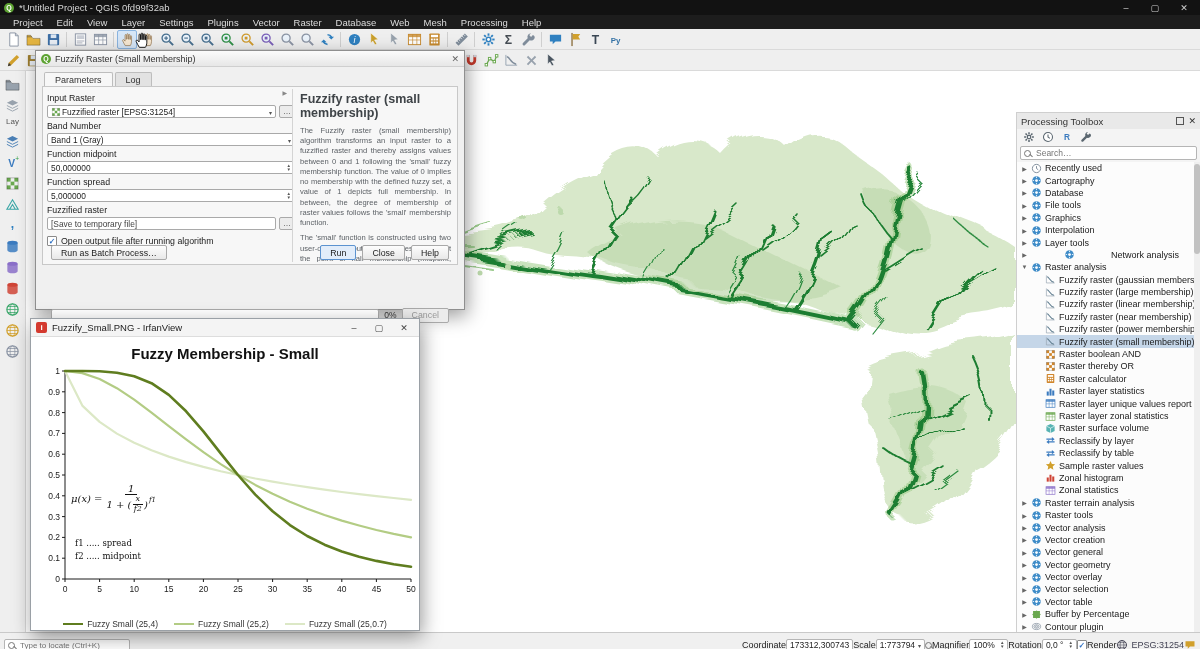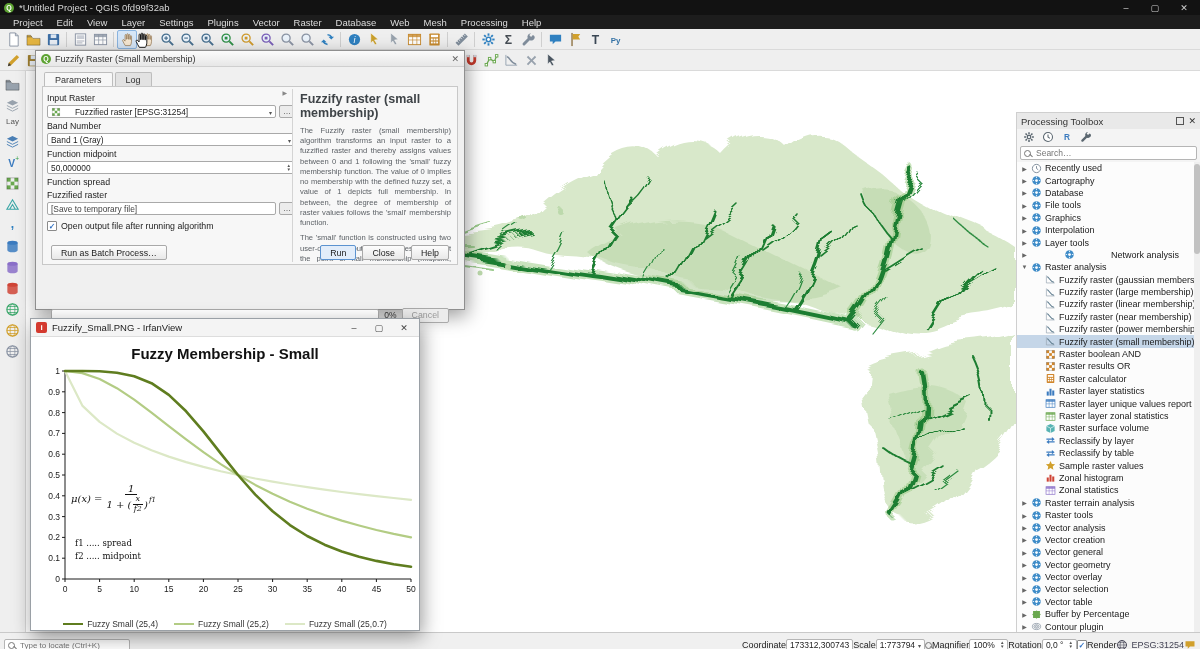--- a/index.html
+++ b/index.html
@@ -81,21 +81,21 @@
   .dlg{position:absolute;left:35px;top:50px;width:430px;height:260px;background:#f0f0f0;border:1px solid #8f8f8f;box-shadow:2px 6px 18px rgba(0,0,0,.4);z-index:40;}
   .dlg-tb{height:16px;background:linear-gradient(#fbfbfb,#e7e7e7);border-bottom:1px solid #cfcfcf;display:flex;align-items:center;gap:4px;padding:0 5px;}
   .dlg-title{flex:1;font-size:9px;color:#333;}
   .dlg-close{font-size:9px;color:#666;}
   .tabs{position:absolute;left:8px;top:21px;display:flex;gap:2px;}
   .tab{font-size:9px;padding:2px 10px;background:#e2e2e2;border:1px solid #bdbdbd;border-bottom:none;border-radius:2px 2px 0 0;color:#333;}
   .tab.active{background:#f7f7f7;}
   .dlg-body{position:absolute;left:6px;right:6px;top:35px;bottom:44px;background:#f7f7f7;border:1px solid #c8c8c8;}
   .dlg-form{position:absolute;left:4px;top:3px;width:248px;}
   .flabel{font-size:8.8px;color:#222;margin:3px 0 2px 0;}
-  .fcombo,.fspin,.ftext{height:13px;background:#fff;border:1px solid #a9a9a9;border-radius:2px;display:flex;align-items:center;padding:0 3px;gap:14px;font-size:8.4px;color:#222;}
+  .fcombo,.fspin,.ftext{height:13px;background:#fff;border:1px solid #a9a9a9;border-radius:2px;display:flex;align-items:center;padding:0 3px;gap:1px;font-size:8.4px;color:#222;}
   .frow{display:flex;gap:3px;align-items:center;}
   .fcombo{flex:1;} .ftext{flex:1;color:#444;}
   .fcombo .dn{margin-left:auto;}
   .dots{width:16px;height:13px;background:#ececec;border:1px solid #a9a9a9;border-radius:2px;font-size:8px;display:flex;align-items:center;justify-content:center;color:#333;}
   .fspin .spin{margin-left:auto;}
   .cbrow{display:flex;align-items:center;gap:4px;margin-top:6px;}
   .cbrow span{font-size:8.8px;}
   .dlg-help{position:absolute;right:2px;top:2px;bottom:2px;width:163px;border-left:1px solid #d4d4d4;padding:3px 4px 0 7px;overflow:hidden;background:#f7f7f7;}
   .help-title{font-size:12.5px;font-weight:bold;color:#3f4448;line-height:1.15;margin-bottom:5px;}
   .dlg-help p{font-size:7.6px;color:#5a5f64;line-height:1.35;text-align:justify;margin:0 0 5px 0;}
@@ -1061,21 +1061,21 @@
             <svg class="tic" viewBox="0 0 16 16">
               <use href="#s-grid"></use>
             </svg>
             <span class="t-label">Raster boolean AND</span>
           </div>
           <div class="trow" style="--lvl: 1; color: rgb(208, 134, 44);">
             <span class="chev"></span>
             <svg class="tic" viewBox="0 0 16 16">
               <use href="#s-grid"></use>
             </svg>
-            <span class="t-label">Raster results OR</span>
+            <span class="t-label">Raster thereby OR</span>
           </div>
           <div class="trow" style="--lvl: 1; color: rgb(208, 134, 44);">
             <span class="chev"></span>
             <svg class="tic" viewBox="0 0 16 16">
               <use href="#s-calcsym"></use>
             </svg>
             <span class="t-label">Raster calculator</span>
           </div>
           <div class="trow" style="--lvl: 1; color: rgb(59, 123, 191);">
             <span class="chev"></span>
@@ -1255,20 +1255,27 @@
         </div>
         <div class="flabel">Function midpoint</div>
         <div class="fspin">
           <span>50,000000</span>
           <span class="spin">
               <i>▲</i>
               <i>▼</i>
             </span>
         </div>
         <div class="flabel">Function spread</div>
+        <div class="fspin">
+          <span>5,000000</span>
+          <span class="spin">
+              <i>▲</i>
+              <i>▼</i>
+            </span>
+        </div>
         <div class="flabel">Fuzzified raster</div>
         <div class="frow">
           <div class="ftext">
             <span>[Save to temporary file]</span>
           </div>
           <span class="dots">…</span>
         </div>
         <div class="cbrow">
           <span class="cb checked"></span>
           <span>Open output file after running algorithm</span>

